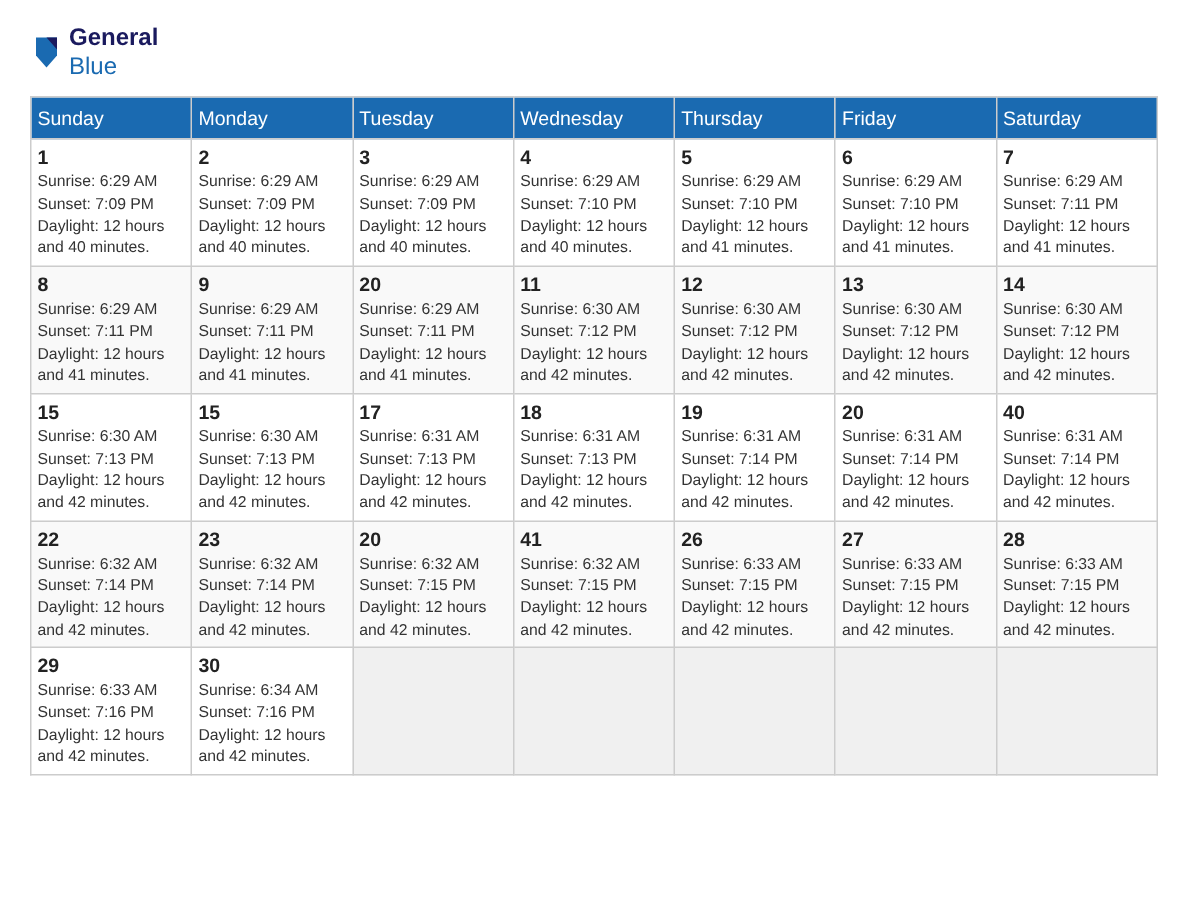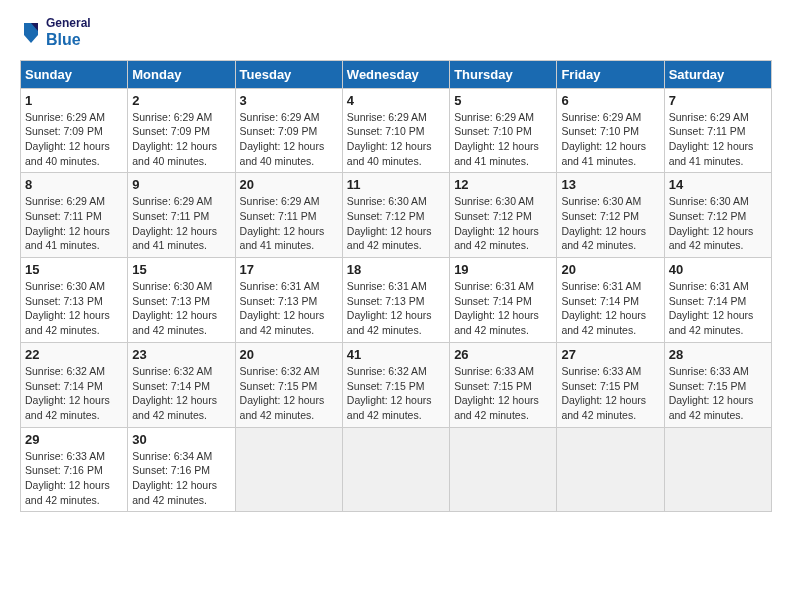--- a/index.html
+++ b/index.html
@@ -47,21 +47,21 @@
       width: 100%;
       border-collapse: collapse;
       font-size: 11px;
     }
     thead tr th {
       background-color: #1a6ab1;
       color: #fff;
       padding: 6px 4px;
       text-align: left;
       font-size: 13px;
-      font-weight: bold;
+      font-weight: normal;
       border: 1px solid #ccc;
     }
     tbody tr td {
       border: 1px solid #ccc;
       vertical-align: top;
       padding: 4px;
       width: 14.28%;
       min-height: 70px;
       background: #fff;
     }
@@ -88,22 +88,22 @@
 <body>
 
 <div class="page">
   <div class="header">
     <div class="logo">
       <svg class="logo-icon" viewBox="0 0 22 28" xmlns="http://www.w3.org/2000/svg">
         <polygon points="4,4 18,4 18,16 11,24 4,16" fill="#1a6ab1"></polygon>
         <polygon points="11,4 18,4 18,12" fill="#1a1a5e"></polygon>
       </svg>
       <div>
-        <div style="font-size:12px;font-weight:bold;color:#1a1a5e;line-height:1.2;">General</div>
-        <div style="font-size:16px;font-weight:bold;color:#1a6ab1;line-height:1.2;">Blue</div>
+        <div style="font-size:16px;font-weight:bold;color:#1a1a5e;line-height:1.2;">General</div>
+        <div style="font-size:16px;font-weight:normal;color:#1a6ab1;line-height:1.2;">Blue</div>
       </div>
     </div>
     <div class="title-block">
       <div class="month-year"></div>
       <div class="location"></div>
     </div>
   </div>
 
   <table>
     <thead>

